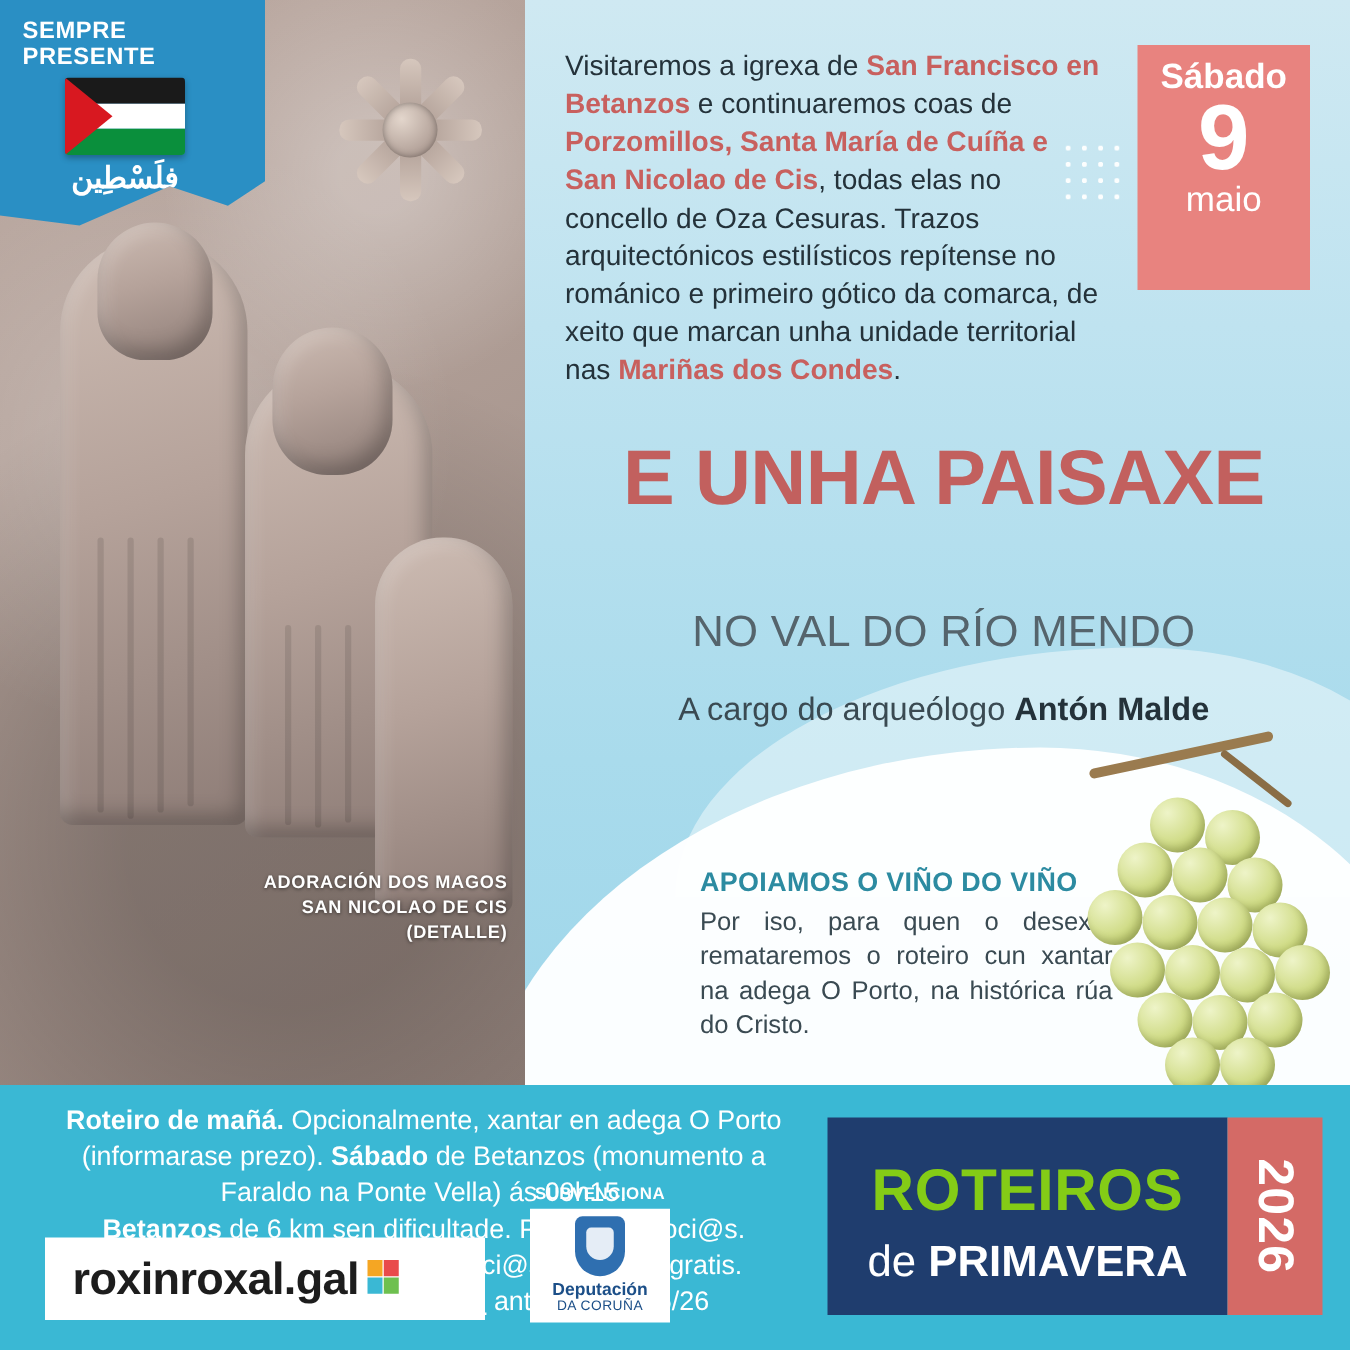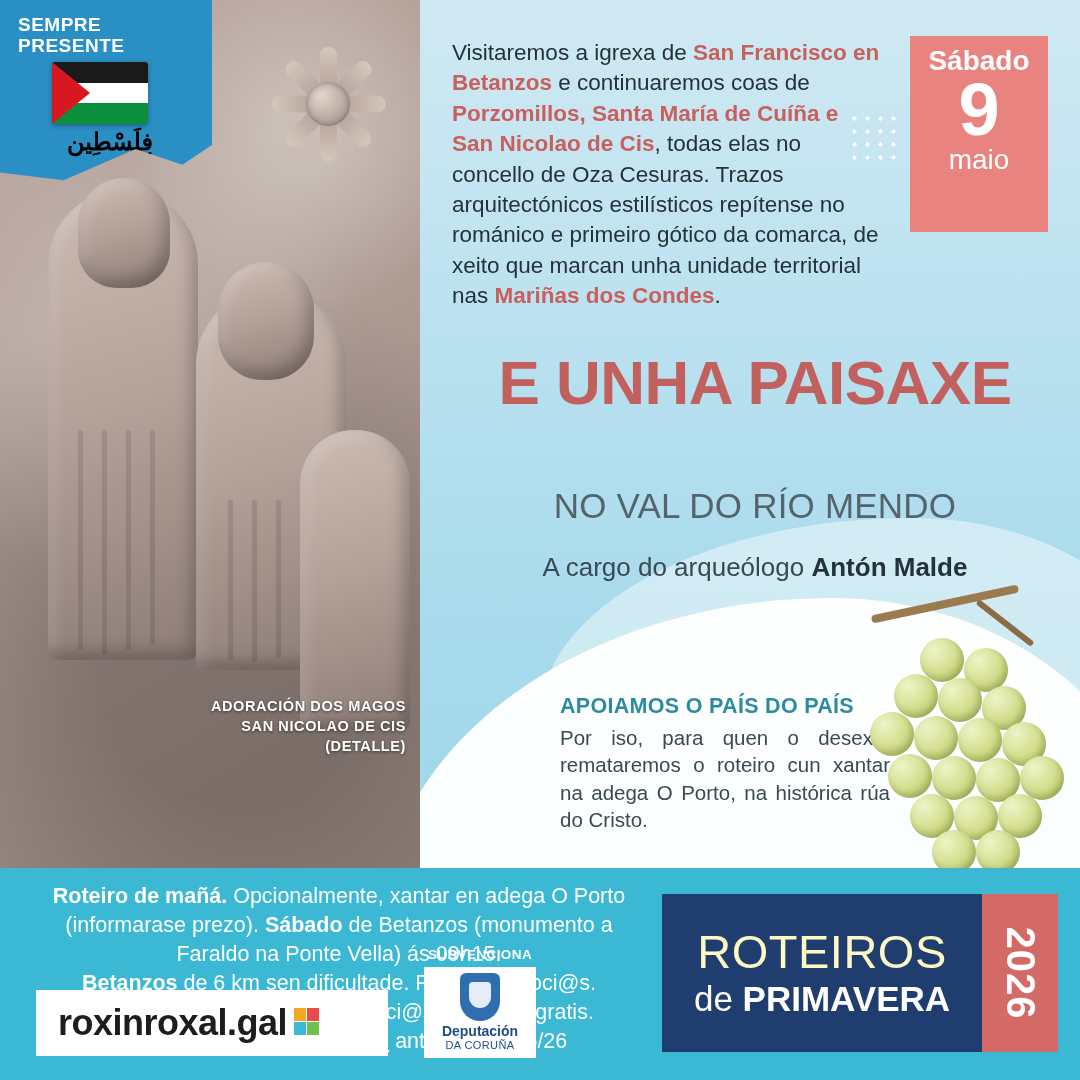--- a/index.html
+++ b/index.html
@@ -98,22 +98,22 @@
   .flag .s { position: absolute; left: 0; width: 100%; height: 33.34%; }
   .flag .s1 { top: 0; background: #1a1a1a; }
   .flag .s2 { top: 33.3%; background: #ffffff; }
   .flag .s3 { top: 66.6%; background: #0a8f3c; }
   .flag .tri {
     position: absolute; left: 0; top: 0; width: 0; height: 0;
     border-top: 31px solid transparent; border-bottom: 31px solid transparent;
     border-left: 38px solid #d81820;
   }
   .flag-word {
-    position: absolute; left: 50px; top: 128px; width: 120px;
-    text-align: center; color: #000000; font-size: 24px; font-weight: bold;
+    position: absolute; left: 40px; top: 128px; width: 120px;
+    text-align: center; color: #ffffff; font-size: 24px; font-weight: bold;
     direction: rtl;
   }
 
   
   .right {
     position: absolute;
     left: 420px; top: 0; width: 660px; height: 868px;
     background: linear-gradient(180deg, #cfe9f2 0%, #bfe3f0 30%, #a9dbec 70%, #9ed6ea 100%);
     overflow: hidden;
   }
@@ -235,22 +235,22 @@
     position: absolute; left: 14px; top: 14px; width: 650px;
     color: #ffffff; font-size: 21.5px; line-height: 1.35; text-align: center;
   }
   .bottom-text b { font-weight: bold; }
   .bottom-text u { text-decoration: underline; }
 
   .roteiros {
     position: absolute; right: 98px; top: 26px; width: 320px; height: 158px;
     background: #1f3d6e; color: #ffffff; text-align: center;
   }
-  .rot1 { font-size: 47px; font-weight: normal; color: #fef9c3; letter-spacing: .5px; margin-top: 30px; }
-  .rot2 { font-size: 35px; margin-top: 0; }
+  .rot1 { font-size: 47px; font-weight: bold; color: #84cc16; letter-spacing: .5px; margin-top: 30px; }
+  .rot2 { font-size: 35px; margin-top: 11px; }
   .rot2 b { font-weight: bold; }
   .year {
     position: absolute; right: 22px; top: 26px; width: 76px; height: 158px;
     background: #d46a66; color: #ffffff;
   }
   .year span {
     position: absolute; left: 50%; top: 50%;
     transform: translate(-50%,-50%) rotate(90deg);
     font-size: 40px; font-weight: bold; letter-spacing: 1px;
   }
@@ -322,21 +322,21 @@
       <div class="date-num">9</div>
       <div class="date-mon">maio</div>
     </div>
 
     <div class="title">
       <div>E UNHA PAISAXE</div>
     </div>
     <div class="subtitle">NO VAL DO RÍO MENDO</div>
     <div class="byline"><span>A cargo do arqueólogo </span><b>Antón Malde</b></div>
 
-    <div class="wine-head">APOIAMOS O PAÍS DO PAÍS</div>
+    <div class="wine-head">APOIAMOS O VIÑO DO VIÑO</div>
     <div class="wine-body">Por iso, para quen o desexe, remataremos o roteiro cun xantar na adega O Porto, na histórica rúa do Cristo.</div>
 
     <div class="grapes">
       <div class="stem"></div>
       <div class="stem2"></div>
       <div class="grape" style="left:96px;top:34px"></div>
       <div class="grape" style="left:140px;top:44px"></div>
       <div class="grape" style="left:70px;top:70px"></div>
       <div class="grape" style="left:114px;top:74px"></div>
       <div class="grape" style="left:158px;top:82px"></div>

